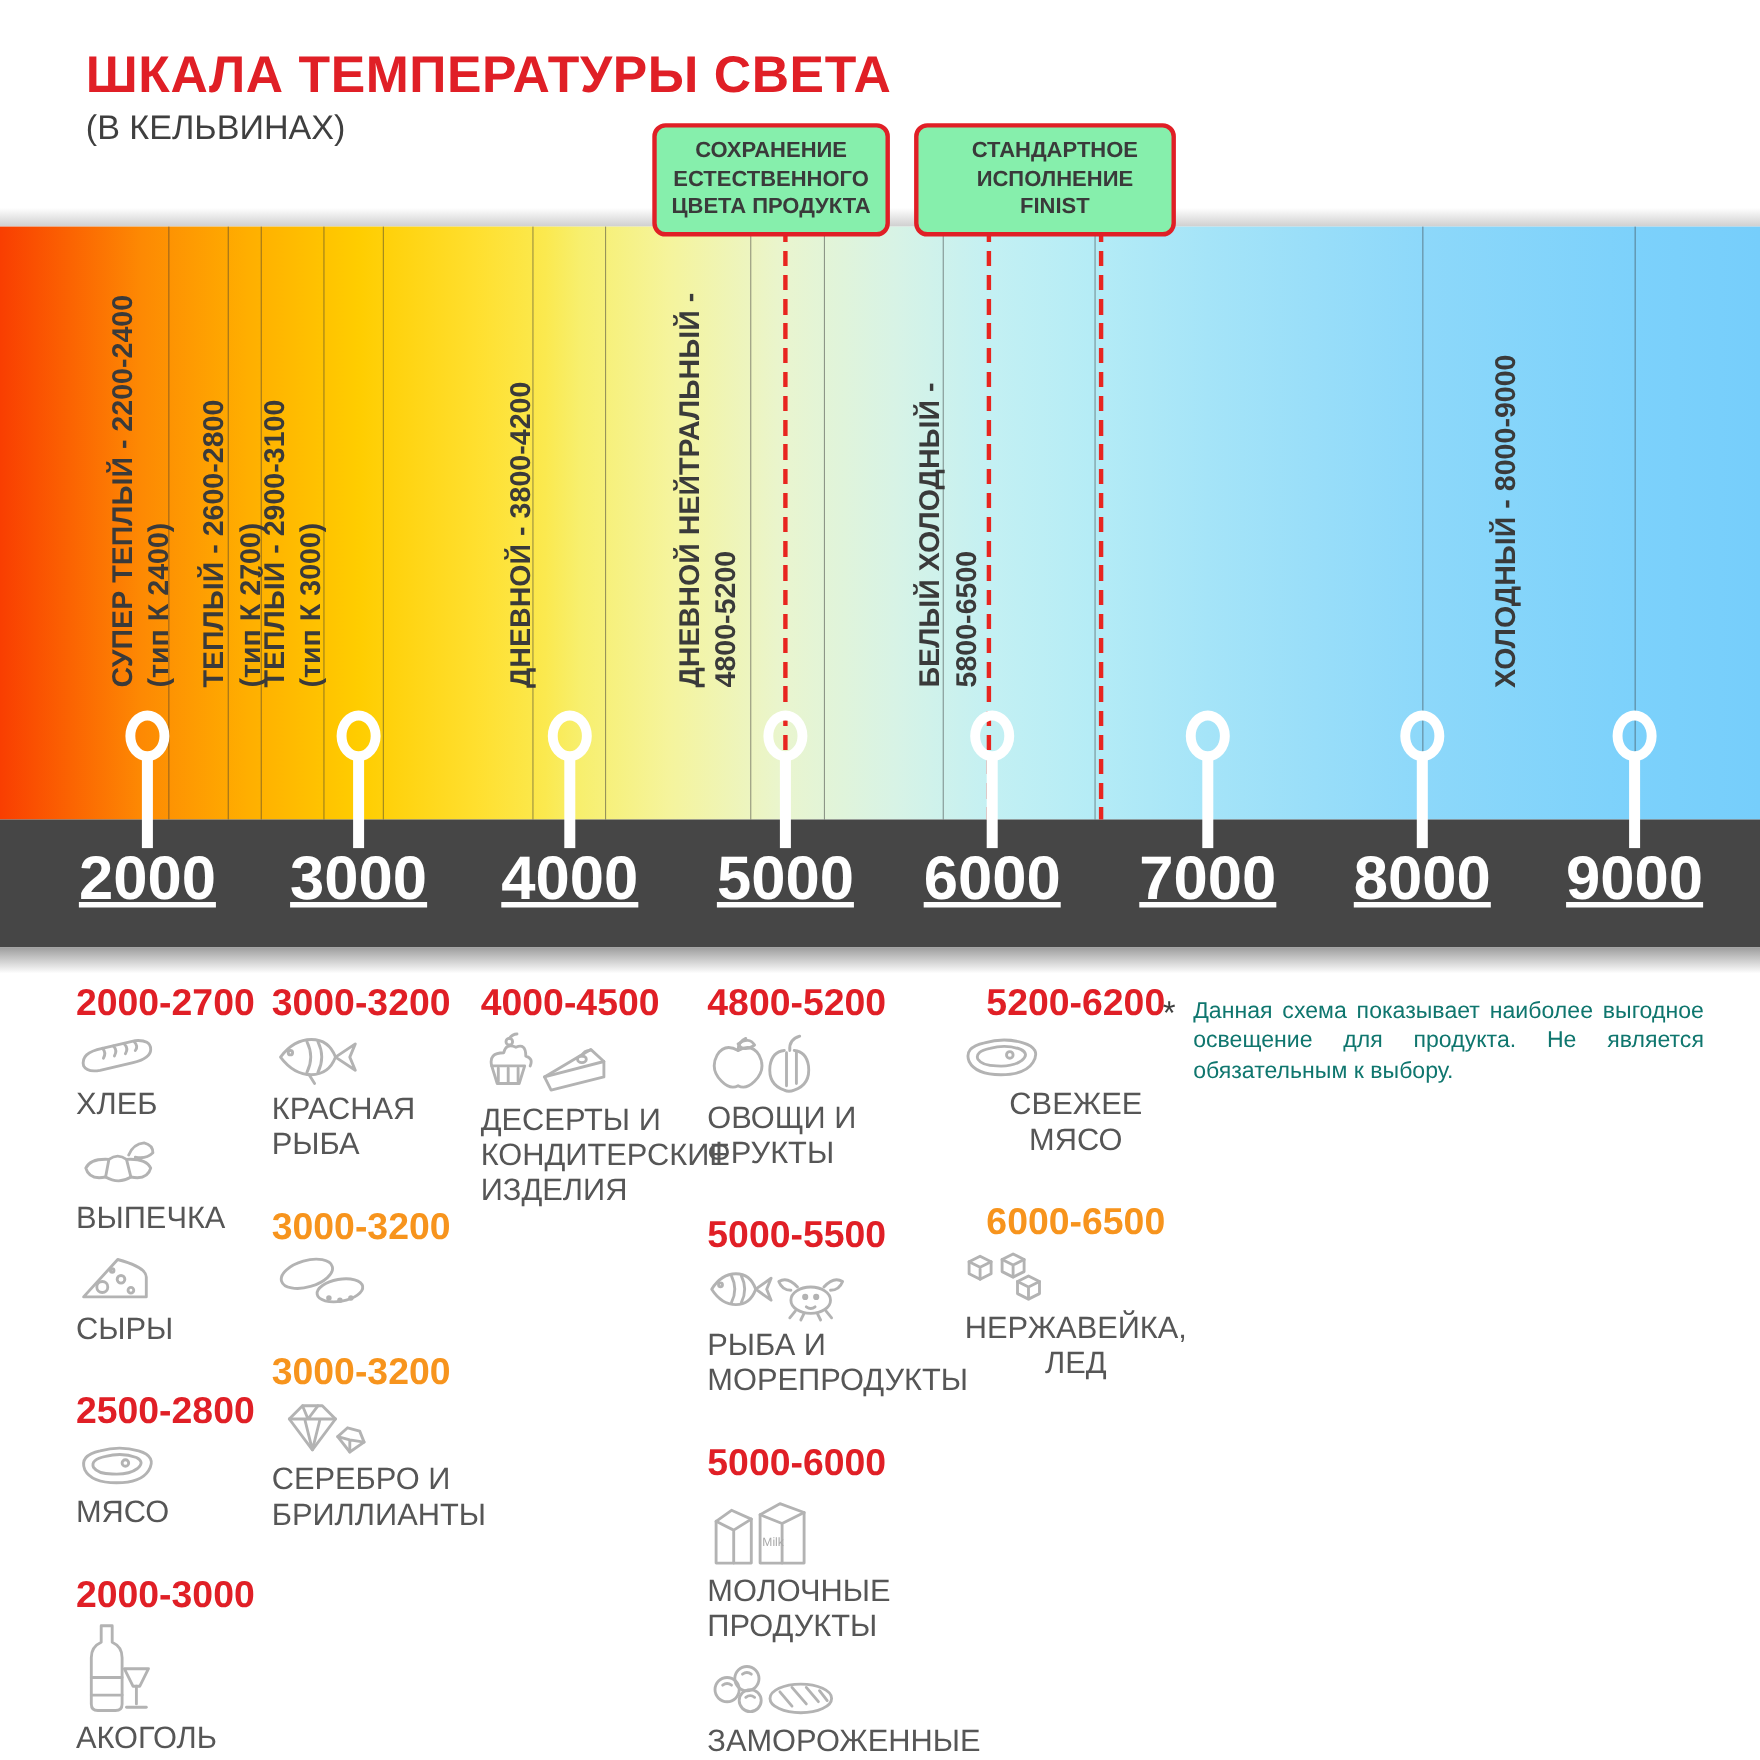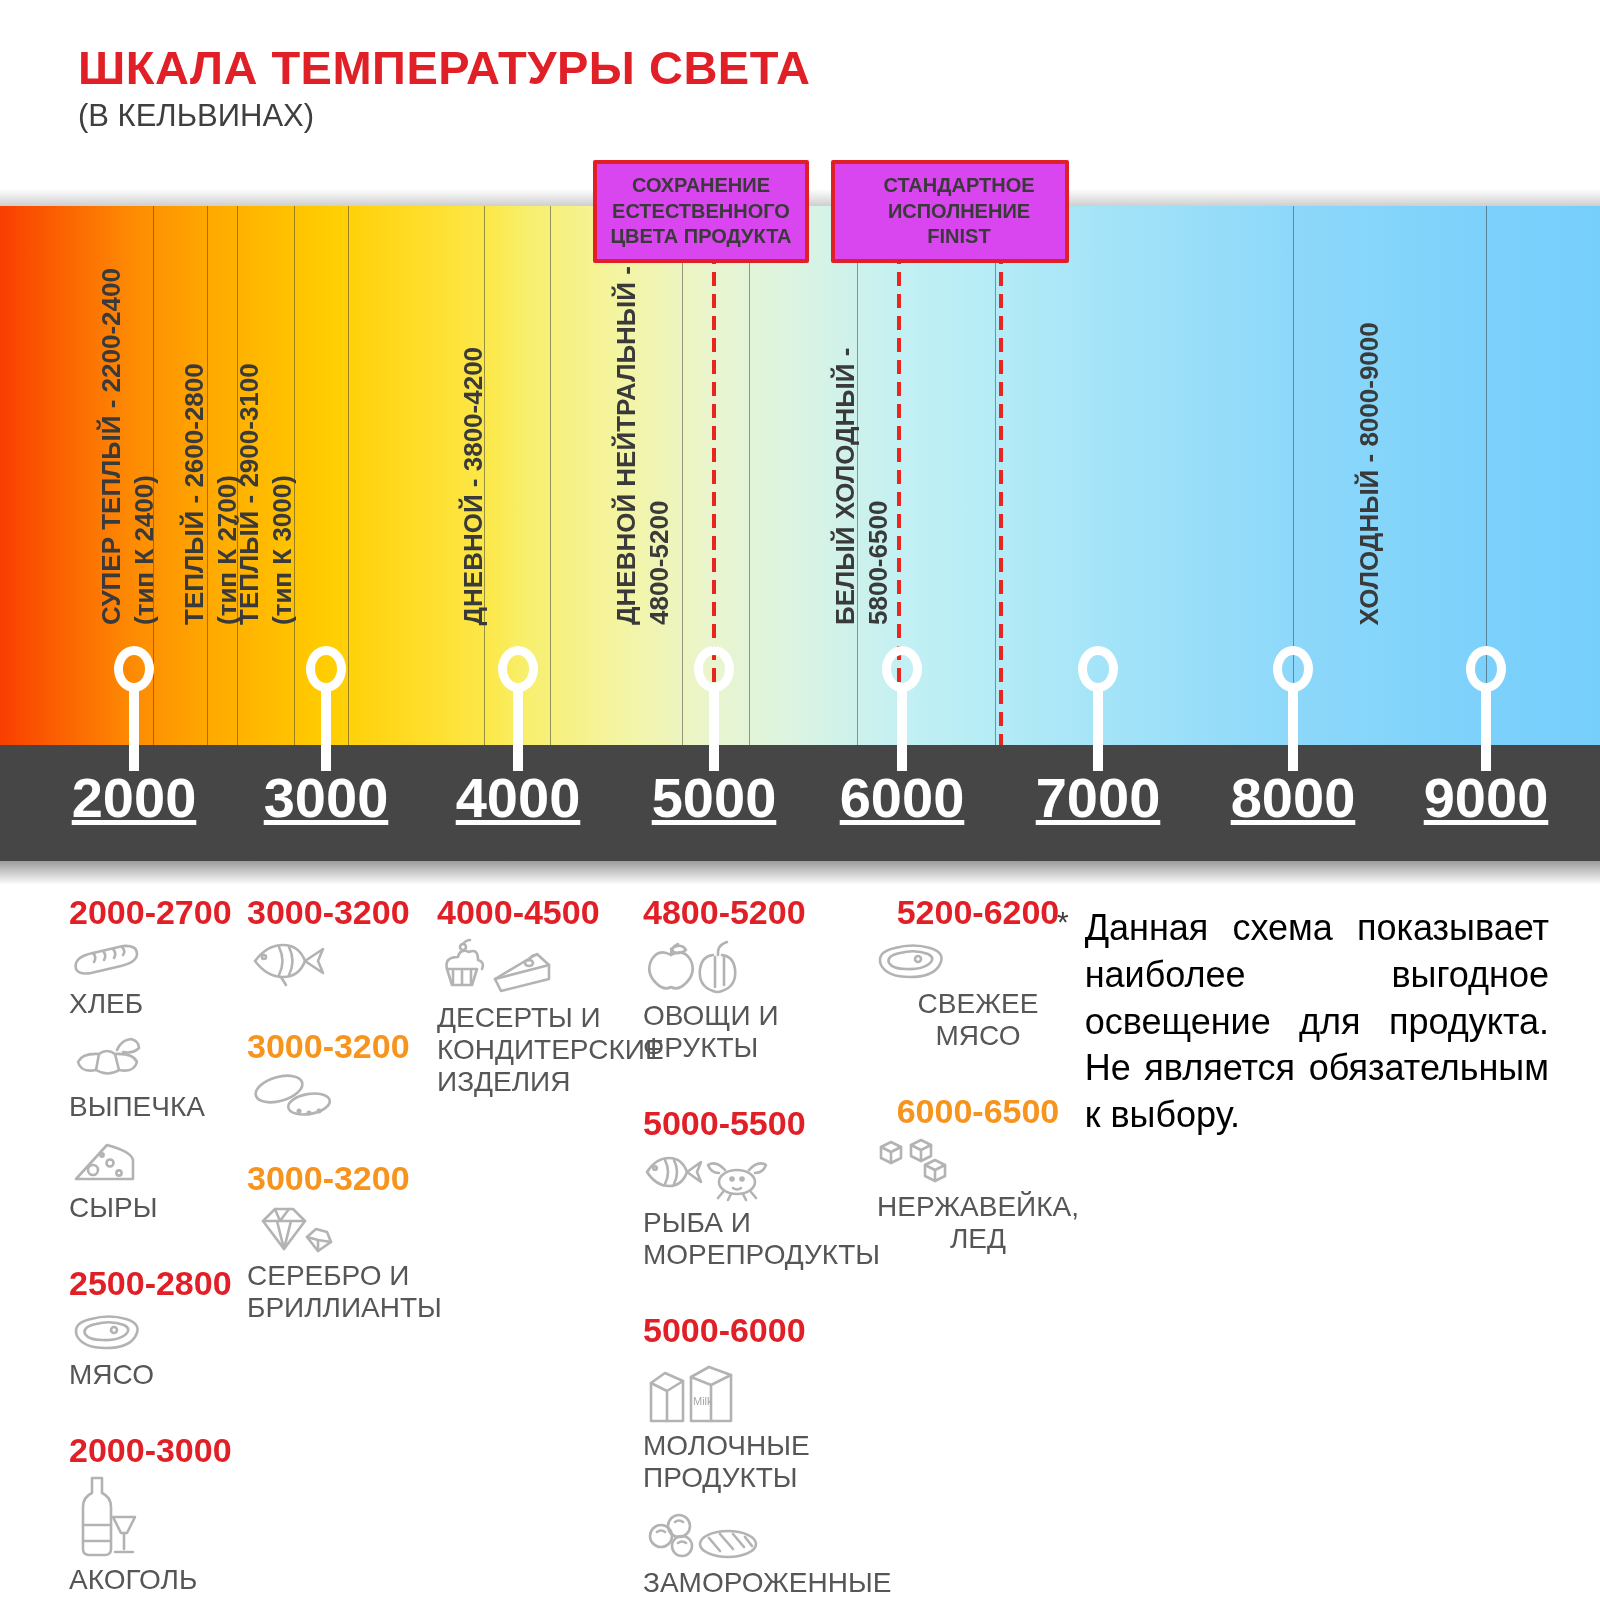--- a/index.html
+++ b/index.html
@@ -5,23 +5,23 @@
   html,body{margin:0;padding:0;background:#fff;}
   body{width:1600px;height:1600px;position:relative;overflow:hidden;
        font-family:"Liberation Sans","DejaVu Sans",sans-serif;}
   .poster{position:absolute;inset:0;}
 
   
   .title{position:absolute;left:78px;top:40px;font-size:47px;font-weight:bold;color:#e01f26;letter-spacing:.5px;}
   .subtitle{position:absolute;left:78px;top:98px;font-size:31px;color:#3f3f3f;}
 
   
-  .callout{position:absolute;top:112px;background:#d946ef;border:4px solid #e01f26;border-radius:2px;
+  .callout{position:absolute;top:112px;background:#86efac;border:4px solid #e01f26;border-radius:12px;
            padding:9px 6px;text-align:center;font-weight:bold;font-size:20px;color:#3a3a3a;
-           line-height:1.28;white-space:pre-line;z-index:6;margin-top:48px;}
+           line-height:1.28;white-space:pre-line;z-index:6;}
   .callout-natural{left:593px;width:196px;}
   .callout-finist{left:831px;width:200px;padding-left:24px;}
   .stem{position:absolute;top:196px;width:5px;height:13px;background:#e01f26;z-index:5;}
 
   
   .topshade{position:absolute;left:0;top:189px;width:1600px;height:17px;
             background:linear-gradient(#ffffff,#cfcfcf);}
   .band-wrap{position:absolute;left:0;top:206px;width:1600px;height:539px;}
   .band{position:absolute;inset:0;background:linear-gradient(90deg,
         #f93e01 0%, #fd8903 8%, #ffae00 14%, #ffcd00 20.4%, #ffdf2e 27%,
@@ -61,21 +61,21 @@
   .icon{display:block;}
   .icon svg{display:block;overflow:visible;}
   .icon path,.icon ellipse,.icon circle,.icon line,.icon rect{
         stroke:#b3b3b3;fill:none;stroke-width:2.6;stroke-linecap:round;stroke-linejoin:round;}
   .icon text{fill:#a8a8a8;stroke:none;font-size:11px;font-family:"Liberation Sans",sans-serif;}
   .ilabel{font-size:28px;color:#565656;line-height:32px;white-space:pre-line;margin-top:5px;}
 
   
   .footnote{position:absolute;left:1057px;top:12px;width:492px;display:flex;gap:16px;}
   .fn-star{font-size:30px;color:#3f3f3f;font-weight:normal;}
-  .fn-text{font-size:36px;color:#000000;line-height:1.3;text-align:justify;}
+  .fn-text{font-size:21px;color:#0f766e;line-height:1.3;text-align:justify;}
 </style>
 </head>
 <body>
 
 <div class="poster">
 
   <div class="title">ШКАЛА ТЕМПЕРАТУРЫ СВЕТА</div>
   <div class="subtitle">(В КЕЛЬВИНАХ)</div>
 
   <div class="callout callout-natural">СОХРАНЕНИЕ
@@ -260,20 +260,22 @@
         <div class="item">
           <span class="icon">
             <svg width="82" height="50" viewBox="0 0 82 50">
               <path d="M8 24 Q20 8 36 8 Q52 8 58 24 Q52 40 36 40 Q20 40 8 24 Z"></path>
               <path d="M58 24 L76 12 L71 24 L76 36 Z"></path>
               <circle cx="17" cy="20" r="2"></circle>
               <path d="M32 10 q7 14 0 28 M42 10 q7 14 0 28"></path>
               <path d="M34 40 l5 8"></path>
             </svg>
             </span>
+          <div class="ilabel">КРАСНАЯ
+РЫБА</div>
         </div>
       </div>
       <div class="group">
         <div class="range orange">3000-3200</div>
         <div class="item">
           <span class="icon">
             <svg width="92" height="48" viewBox="0 0 92 48">
               <ellipse cx="32" cy="18" rx="24" ry="12" transform="rotate(-16 32 18)"></ellipse>
               <ellipse cx="62" cy="33" rx="21" ry="10" transform="rotate(-10 62 33)"></ellipse>
               <circle cx="52" cy="40" r="1.2"></circle>

